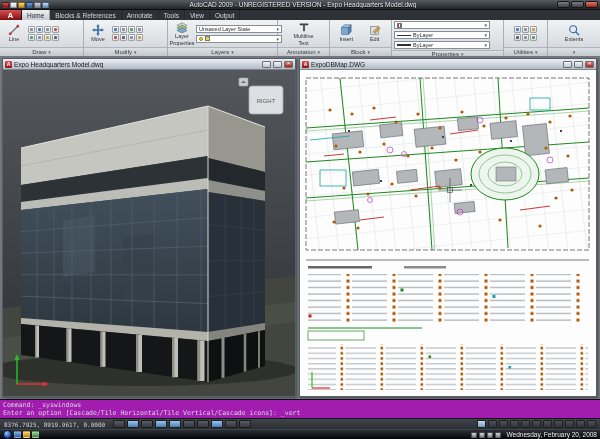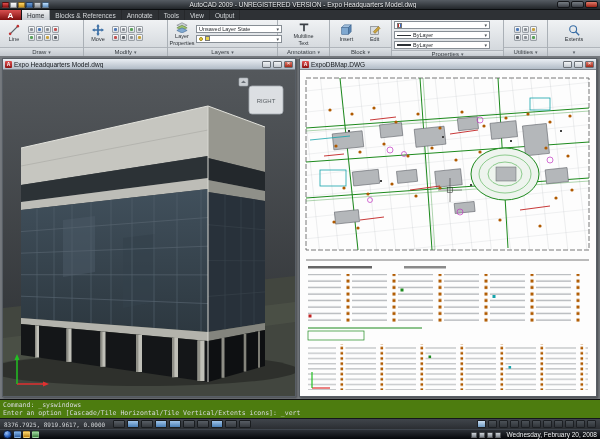--- a/index.html
+++ b/index.html
@@ -66,21 +66,21 @@
   .child.right{left:299px;top:2px;width:298px;height:339px;}
   .ctitle{height:11px;background:linear-gradient(#eaeef3,#b2bcc7);border-bottom:1px solid #7d848c;display:flex;align-items:center;gap:2px;padding:0 2px;}
   .cdoc{width:7px;height:7px;border-radius:1px;background:linear-gradient(#e05050,#8d1212);color:#fff;font-size:5px;font-weight:bold;display:flex;align-items:center;justify-content:center;}
   .ctext{flex:1;font-size:6.5px;color:#14181c;white-space:nowrap;overflow:hidden;}
   .cbtn{width:9px;height:7px;border:1px solid #6a7077;border-radius:1px;background:linear-gradient(#f2f4f6,#c2c8cf);position:relative;}
   .cbtn.close{background:linear-gradient(#e0796a,#a32a1a);}
   .cbtn.close::after{content:"×";position:absolute;left:0;right:0;top:-1.5px;text-align:center;font-size:6px;color:#fff;line-height:7px;}
   .cview{position:relative;width:100%;height:326px;overflow:hidden;}
   .cview svg{display:block;}
   
-  .cmd{position:absolute;left:0;top:399px;width:600px;height:19px;background:#4d7c0f;border-top:1px solid #0d0e10;padding:1px 3px;font-family:"DejaVu Sans Mono",monospace;}
+  .cmd{position:absolute;left:0;top:399px;width:600px;height:19px;background:#a21caf;border-top:1px solid #0d0e10;padding:1px 3px;font-family:"DejaVu Sans Mono",monospace;}
   .cmd-line{font-size:6.5px;line-height:8px;color:#d6d9dc;white-space:nowrap;overflow:hidden;}
   
   .status{position:absolute;left:0;top:418px;width:600px;height:11px;background:linear-gradient(#40454b,#2b2e32);border-top:1px solid #14161a;display:flex;align-items:center;padding:0 4px;gap:2px;}
   .coords{font-family:"DejaVu Sans Mono",monospace;font-size:6px;color:#d4d7da;margin-right:6px;white-space:nowrap;}
   .stgl{width:12px;height:8px;border:1px solid #191c1f;border-radius:1px;background:linear-gradient(#585e65,#34383d);}
   .stgl.on{background:linear-gradient(#9fc4e8,#4a7fb5);}
   .sspacer{flex:1;}
   .sico{width:9px;height:8px;border:1px solid #1c1f23;border-radius:1px;background:linear-gradient(#4c5258,#303439);}
   .sico.lit{background:linear-gradient(#c8dcf0,#6f9ac2);}
   
@@ -554,21 +554,21 @@
             <line x1="0" y1="0" x2="18" y2="0" stroke="#e03030" stroke-width="1.2"></line>
             <line x1="0" y1="0" x2="0" y2="-16" stroke="#22c122" stroke-width="1.2"></line>
           </g>
         </svg>
       </div>
     </div>
   </div>
 
   <div class="cmd">
     <div class="cmd-line">Command: _syswindows</div>
-    <div class="cmd-line">Enter an option [Cascade/Tile Horizontal/Tile Vertical/Extents icons]: _vert</div>
+    <div class="cmd-line">Enter an option [Cascade/Tile Horizontal/Tile Vertical/Cascade icons]: _vert</div>
   </div>
 
   <div class="status">
     <div class="coords">8376.7925, 8919.9617, 0.0000</div>
     <div class="stgl"></div>
     <div class="stgl on"></div>
     <div class="stgl"></div>
     <div class="stgl on"></div>
     <div class="stgl on"></div>
     <div class="stgl"></div>

